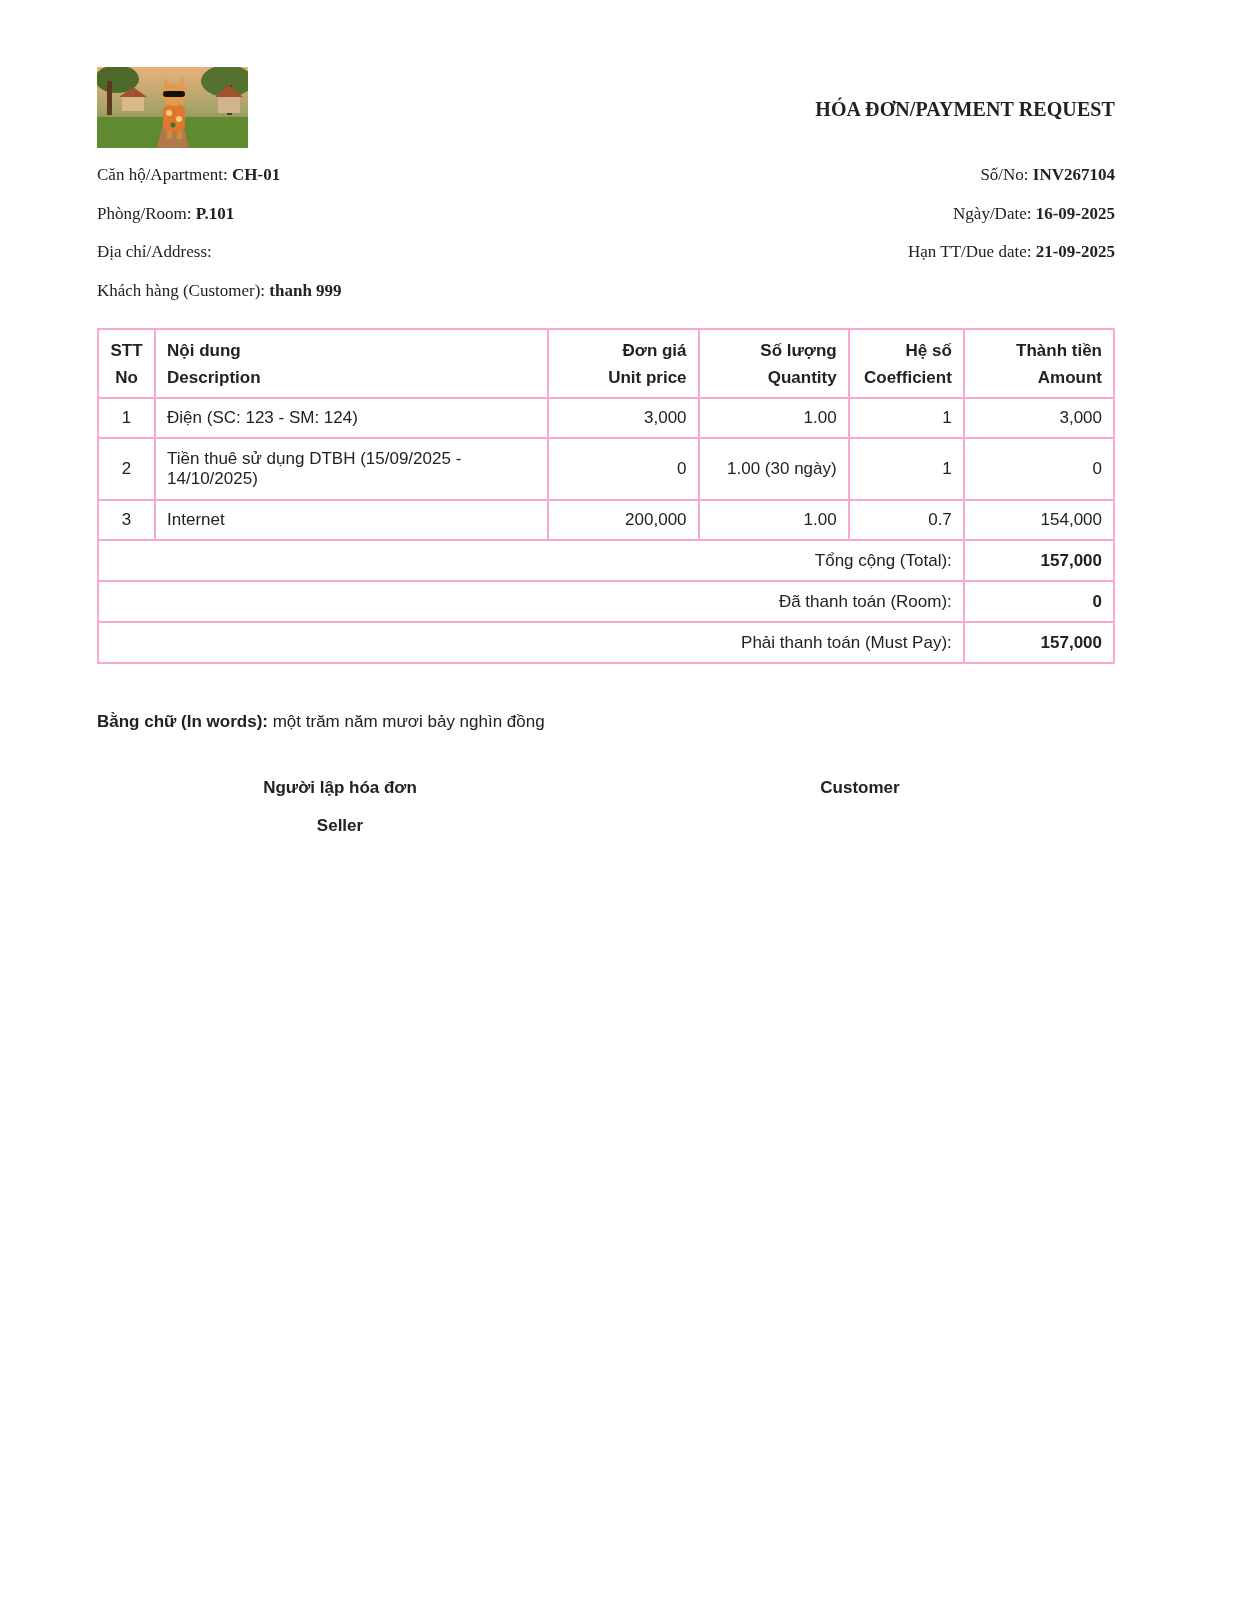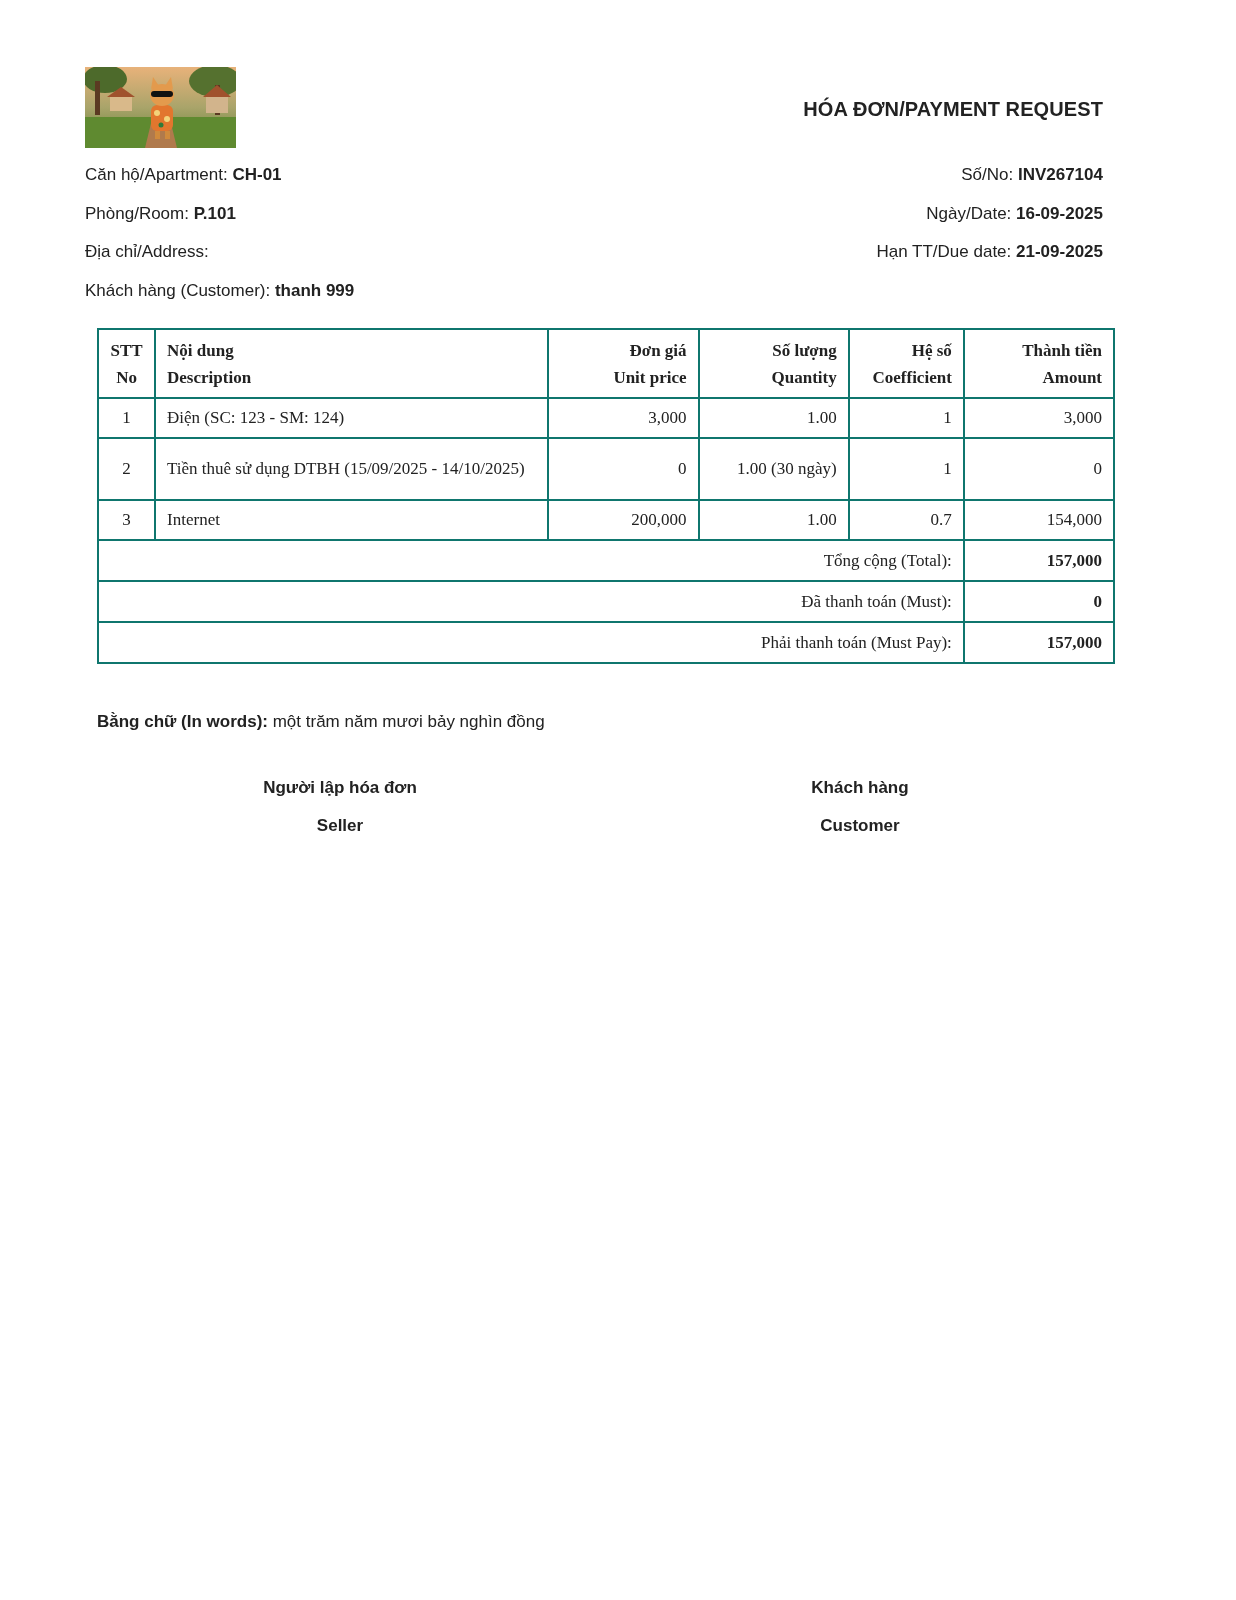--- a/index.html
+++ b/index.html
@@ -10,23 +10,24 @@
     body {
       width: 1236px;
       height: 1600px;
       position: relative;
       font-family: "Liberation Sans", sans-serif;
       color: #222222;
       font-size: 17px;
     }
     .page {
       position: absolute;
-      left: 85px;
+      left: 97px;
       top: 67px;
       width: 1018px;
+      font-family: Liberation Serif, serif;
     }
     .header {
       position: relative;
       height: 82px;
     }
     .logo {
       position: absolute;
       left: 0;
       top: 0;
       width: 151px;
@@ -67,24 +68,23 @@
 
     table.items {
       position: absolute;
       left: 97px;
       top: 328px;
       width: 1018px;
       border-collapse: collapse;
       font-size: 17px;
     }
     table.items td, table.items th {
-      border: 2px solid #0f766e;
+      border: 2px solid #f9a8d4;
       padding: 0 11px;
       vertical-align: middle;
-      font-family: Liberation Serif, serif;
     }
     table.items th {
       font-weight: bold;
       height: 67px;
       line-height: 27px;
       text-align: right;
     }
     table.items th.c-no { text-align: center; padding: 0 6px; }
     table.items th.c-desc { text-align: left; }
     table.items td { height: 38px; text-align: right; }
@@ -236,34 +236,33 @@
       <td>200,000</td>
       <td>1.00</td>
       <td>0.7</td>
       <td>154,000</td>
     </tr>
     <tr class="sum">
       <td class="label" colspan="5">Tổng cộng (Total):</td>
       <td class="value">157,000</td>
     </tr>
     <tr class="sum">
-      <td class="label" colspan="5">Đã thanh toán (Must):</td>
+      <td class="label" colspan="5">Đã thanh toán (Room):</td>
       <td class="value">0</td>
     </tr>
     <tr class="sum">
       <td class="label" colspan="5">Phải thanh toán (Must Pay):</td>
       <td class="value">157,000</td>
     </tr>
   </tbody>
 </table>
 
 <div class="words">
   <b>Bằng chữ (In words):</b><span> một trăm năm mươi bảy nghìn đồng</span>
 </div>
 
 <div class="sign sign-seller">
   <div class="l1">Người lập hóa đơn</div>
   <div class="l2">Seller</div>
 </div>
 <div class="sign sign-customer">
-  <div class="l1">Khách hàng</div>
   <div class="l2">Customer</div>
 </div>
 
 </body></html>

